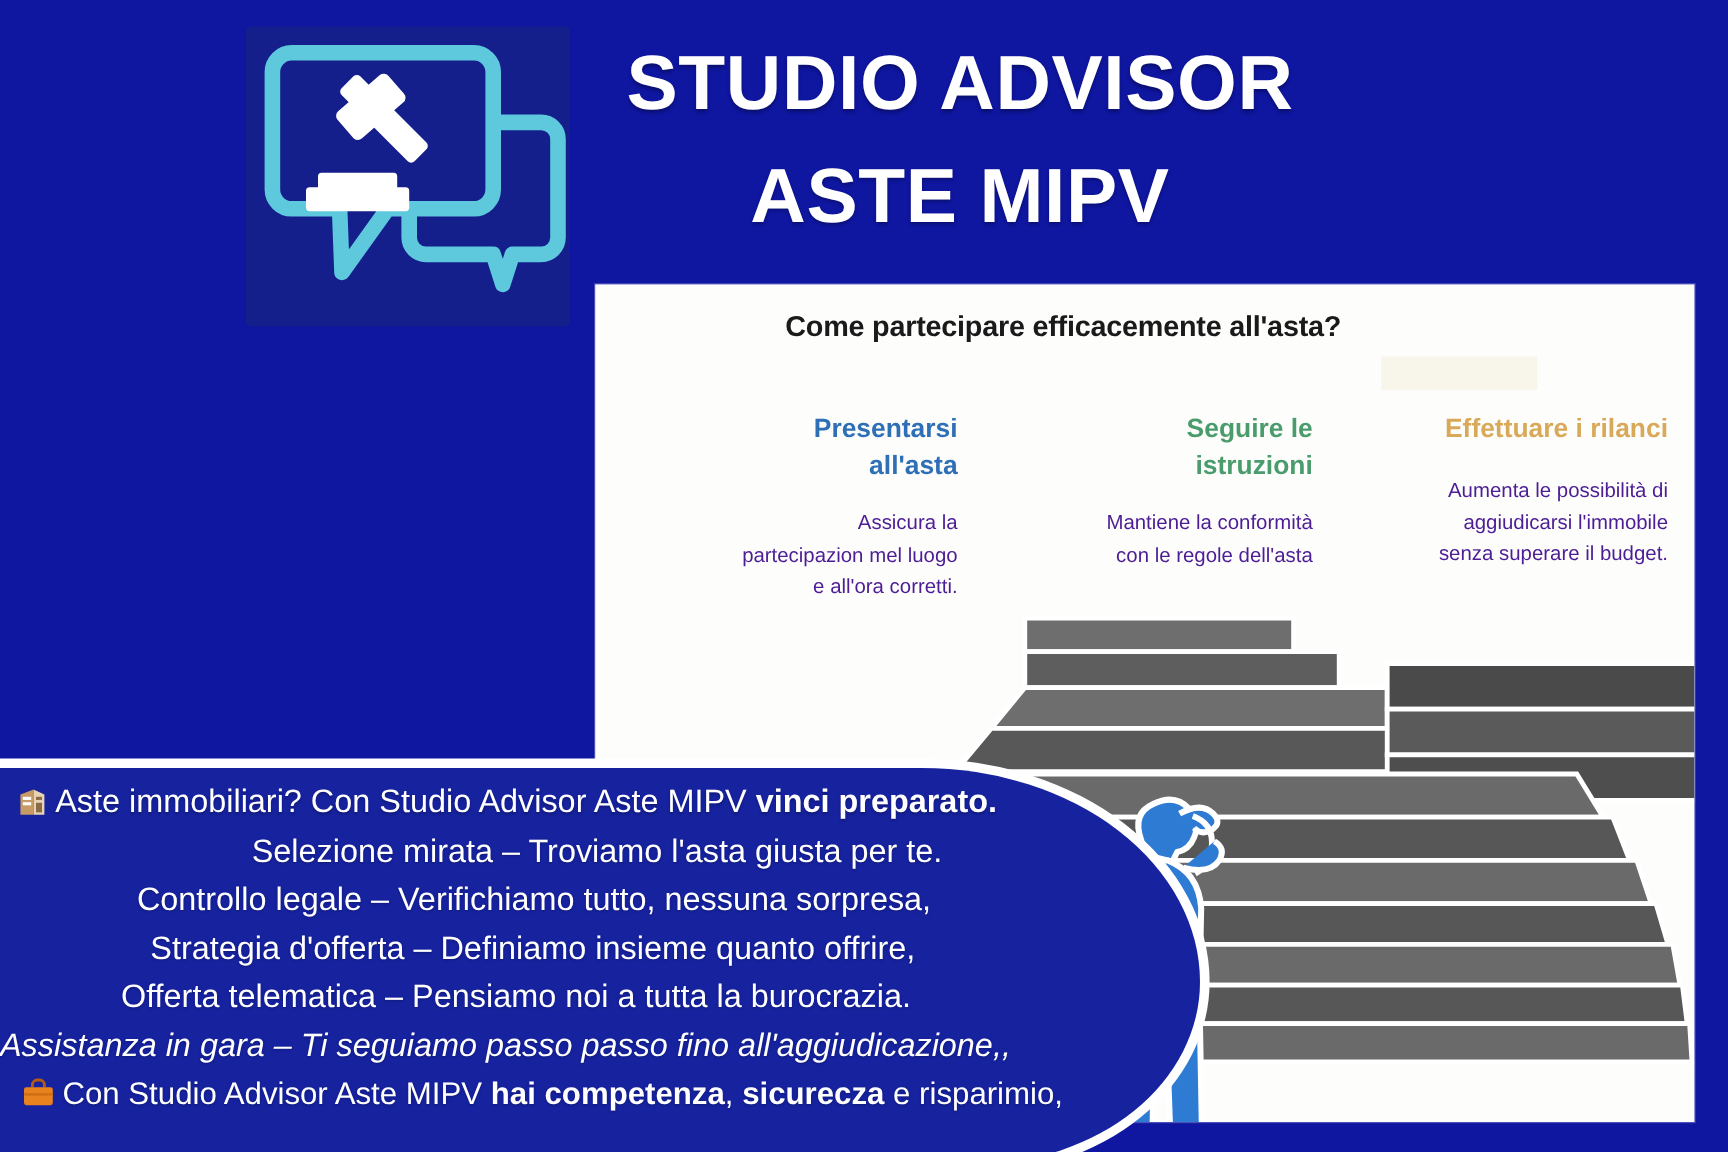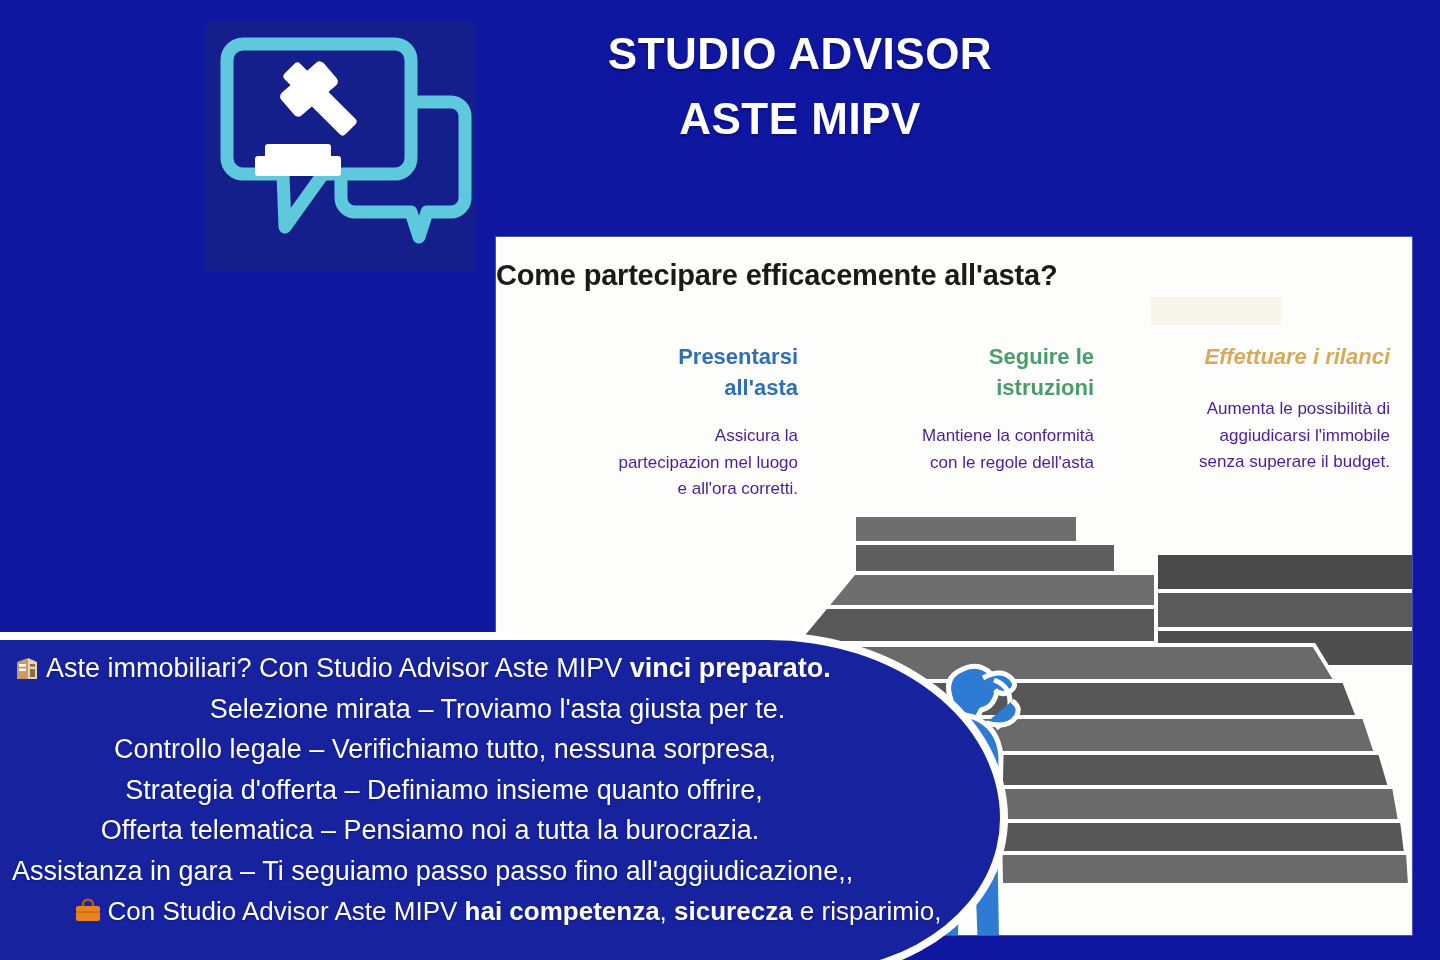--- a/index.html
+++ b/index.html
@@ -25,55 +25,56 @@
     overflow:hidden;
   }
   .logo-svg{position:absolute;left:0;top:0;}
 
   
   .brand{
     position:absolute;left:470px;top:22px;width:660px;
     text-align:center;
     color:#ffffff;
     font-weight:bold;
-    font-size:44px;
+    font-size:64px;
     line-height:1.47;
     letter-spacing:0.5px;
     text-shadow:0 2px 3px rgba(0,0,0,.30);
   }
   .brand .line2{display:block;}
 
   
   .card{
     position:absolute;left:496px;top:237px;width:916px;height:698px;
     background:#fdfdfc;
     box-shadow:0 0 0 1px rgba(255,255,255,.25);
     overflow:hidden;
   }
   .card-watermark{
     position:absolute;left:655px;top:60px;width:130px;height:28px;
     background:#f5f1e6;opacity:.75;
   }
   .card-title{
     position:absolute;left:0;top:22px;width:780px;
-    font-size:29px;font-weight:bold;color:#1a1a1a;
+    text-align:center;
+    font-size:24px;font-weight:bold;color:#1a1a1a;
     letter-spacing:-0.2px;
   }
 
   .cols{
     position:absolute;left:14px;top:104px;width:888px;
     display:flex;
   }
   .col{flex:1;text-align:right;padding:0 8px;}
   .col-head{
     font-size:22px;font-weight:bold;line-height:1.42;
   }
   .col-1 .col-head{color:#2f6fb5;}
   .col-2 .col-head{color:#4a9c6d;}
-  .col-3 .col-head{color:#d9a95a;font-style:italic;}
+  .col-3 .col-head{color:#d9a95a;}
   .col-body{
     margin-top:20px;
     font-size:17px;line-height:1.55;color:#4c1d95;
   }
   .col-3 .col-body{margin-top:24px;}
 
   
   .illo{
     position:absolute;left:0;top:258px;width:916px;height:440px;
   }
@@ -102,22 +103,22 @@
     text-shadow:0 1px 2px rgba(0,0,0,.25);
     white-space:nowrap;
   }
   .bt-line{display:block;}
   .bt-line b{font-weight:bold;}
   .bt-l1{text-align:left;padding-left:14px;}
   .bt-l2{text-align:center;padding-right:38px;margin-left:23px;}
   .bt-l3{text-align:center;padding-right:120px;}
   .bt-l4{text-align:center;padding-right:122px;}
   .bt-l5{text-align:center;padding-right:150px;}
-  .bt-l6{text-align:left;padding-left:12px;}
-  .bt-l7{text-align:center;padding-left:5px;font-size:26px;}
+  .bt-l6{text-align:left;font-style:italic;}
+  .bt-l7{text-align:left;padding-left:18px;font-size:26px;}
 
   
   .ico-building{
     display:inline-block;width:26px;height:26px;position:relative;
     vertical-align:-4px;margin-right:6px;
   }
   .ico-briefcase{
     display:inline-block;width:28px;height:28px;position:relative;
     vertical-align:-5px;margin-right:6px;
   }

